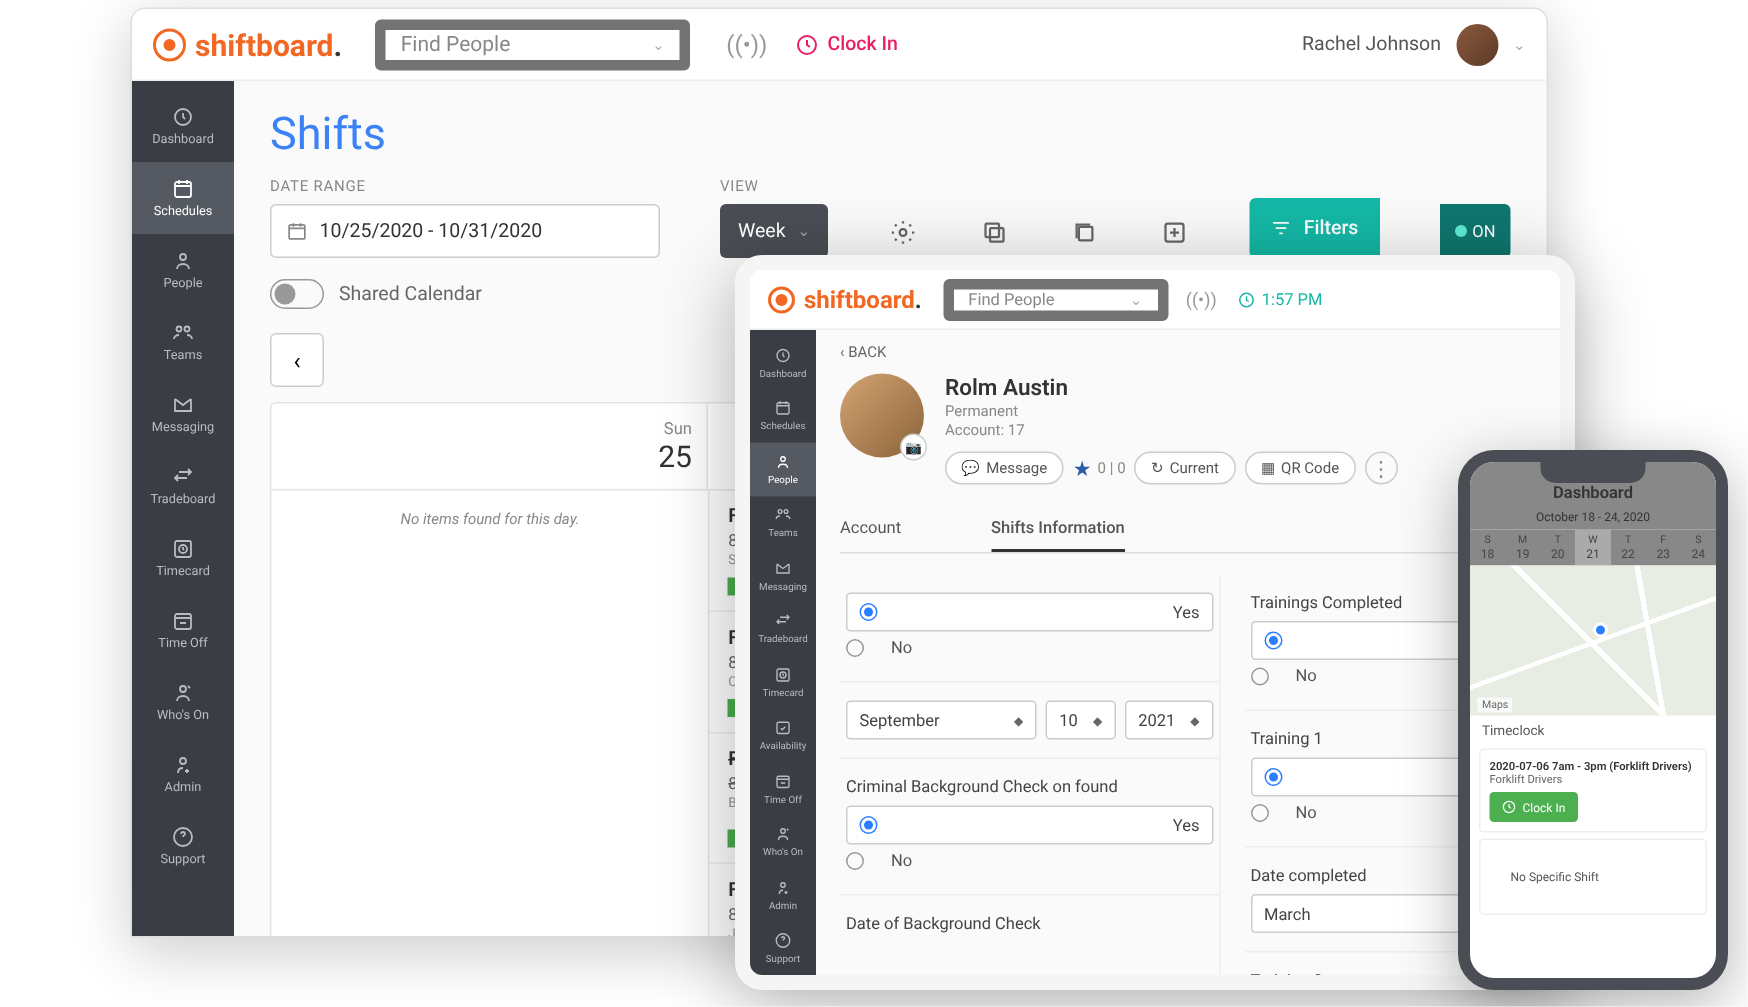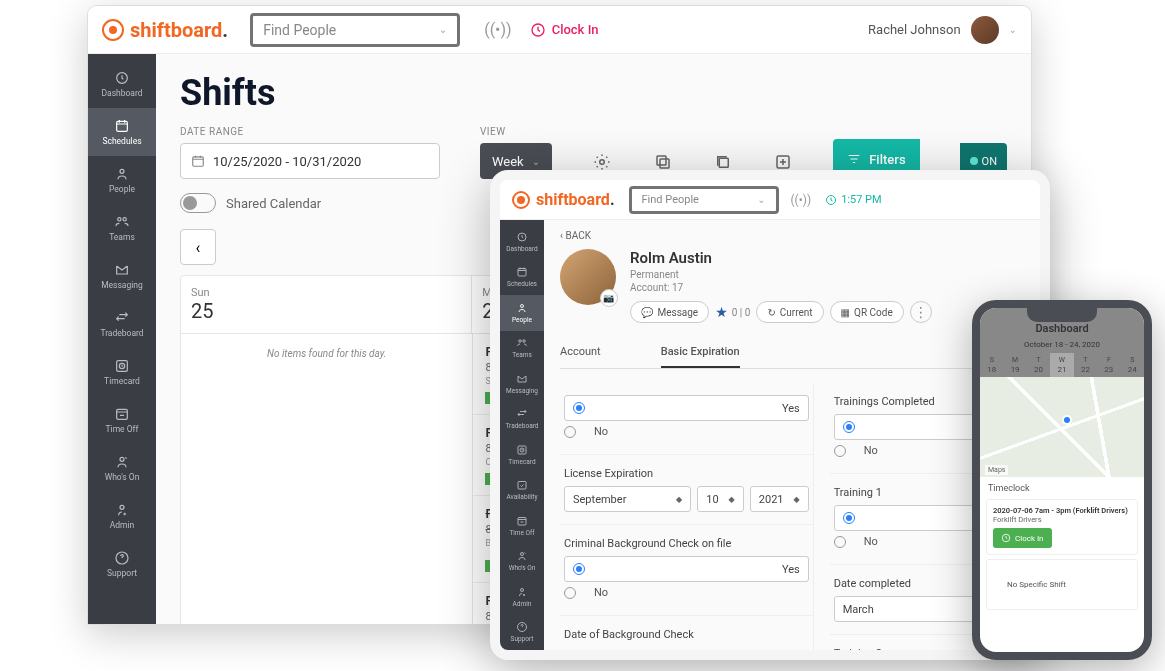--- a/index.html
+++ b/index.html
@@ -3,50 +3,50 @@
 <meta charset="utf-8">
 <style>
 *{box-sizing:border-box;margin:0;padding:0;font-family:-apple-system,BlinkMacSystemFont,"Segoe UI",Roboto,sans-serif}
 body{background:#fff;width:1165px;height:671px;position:relative;overflow:hidden}
 
 .desktop{position:absolute;left:87px;top:5px;width:945px;height:620px;background:#fff;border-radius:10px 10px 0 0;box-shadow:0 10px 40px rgba(0,0,0,.2);border:1px solid #ddd;overflow:hidden}
 .d-hdr{height:48px;display:flex;align-items:center;padding:0 14px;border-bottom:1px solid #eee;background:#fff}
 .logo{display:flex;align-items:center;font-weight:700;font-size:20px;color:#f26722}
 .logo .circ{width:22px;height:22px;border:2px solid #f26722;border-radius:50%;margin-right:6px;display:flex;align-items:center;justify-content:center}
 .logo .circ::before{content:"";width:8px;height:8px;background:#f26722;border-radius:50%}
-.find{margin-left:22px;width:210px;height:34px;border:3px solid #737373;border-radius:4px;display:flex;align-items:center;padding:0 10px;color:#888;font-size:14px;justify-content:space-between}
+.find{margin-left:22px;width:210px;height:34px;border:7px solid #737373;border-radius:4px;display:flex;align-items:center;padding:0 10px;color:#888;font-size:14px;justify-content:space-between}
 .chev{font-size:10px;color:#aaa}
 .broadcast{margin-left:24px;color:#999;font-size:16px}
 .clockin{margin-left:18px;color:#e91e63;font-size:13px;display:flex;align-items:center;gap:6px;font-weight:500}
 .clockin svg{width:16px;height:16px}
 .d-user{margin-left:auto;display:flex;align-items:center;gap:10px;font-size:13px;color:#555}
 .avatar{width:28px;height:28px;border-radius:50%;background:linear-gradient(135deg,#8b5a3c,#5c3a28)}
 .d-body{display:flex;height:calc(100% - 48px)}
 .sidebar{width:68px;background:#3a3e44;display:flex;flex-direction:column;padding-top:6px}
 .s-item{height:48px;display:flex;flex-direction:column;align-items:center;justify-content:center;color:#b8bcc2;font-size:8.5px;gap:2px;cursor:pointer}
 .s-item.active{background:#555a62;color:#fff}
 .s-item svg{width:16px;height:16px}
 .main{flex:1;background:#fafafa;padding:18px 24px;overflow:hidden}
-.title{font-size:36px;color:#0f172a;font-weight:700;margin-bottom:12px}
+.title{font-size:30px;color:#3b82f6;font-weight:400;margin-bottom:12px}
 .row{display:flex;gap:40px;align-items:flex-end}
 .lbl{font-size:10px;color:#888;letter-spacing:.5px;margin-bottom:6px}
 .daterange{width:260px;height:36px;border:1px solid #ccc;border-radius:4px;background:#fff;display:flex;align-items:center;padding:0 10px;gap:8px;font-size:13px;color:#333}
 .daterange svg{width:14px;height:14px;color:#888}
 .viewsel{height:36px;background:#4a4e54;color:#fff;border-radius:4px;display:flex;align-items:center;padding:0 12px;font-size:13px;gap:8px}
 .icnbtn{width:34px;height:34px;display:flex;align-items:center;justify-content:center;color:#666;cursor:pointer}
 .filters{margin-left:auto;height:40px;background:#14b8a6;color:#fff;border-radius:4px 0 0 4px;padding:0 14px;display:flex;align-items:center;gap:8px;font-size:13px;font-weight:500}
 .onbtn{height:36px;background:#0f766e;color:#fff;border-radius:0 4px 4px 0;padding:0 10px;display:flex;align-items:center;gap:4px;font-size:11px}
 .onbtn .dot{width:8px;height:8px;border-radius:50%;background:#5eead4}
 .shared{display:flex;align-items:center;gap:10px;margin-top:14px;font-size:13px;color:#666}
 .toggle{width:36px;height:20px;border:1px solid #999;border-radius:10px;display:flex;align-items:center;padding:2px}
 .toggle .knob{width:14px;height:14px;border-radius:50%;background:#999}
 .navback{width:36px;height:36px;border:1px solid #ccc;border-radius:4px;background:#fff;display:flex;align-items:center;justify-content:center;margin-top:16px;font-size:16px}
 .cal{margin-top:10px;border:1px solid #e5e5e5;background:#fff;border-radius:4px;overflow:hidden}
 .cal-hdr{display:flex;border-bottom:1px solid #e5e5e5}
-.cal-hdr .day{flex:1;text-align:left;padding:10px;border-right:1px solid #e5e5e5}
+.cal-hdr .day{flex:1;text-align:right;padding:10px;border-right:1px solid #e5e5e5}
 .cal-hdr .day .dn{font-size:11px;color:#888}
 .cal-hdr .day .dd{font-size:20px;font-weight:400;color:#333}
 .cal-body{display:flex}
 .cal-col{flex:1;border-right:1px solid #e5e5e5;min-height:340px}
 .noitems{font-size:10px;color:#888;text-align:center;padding:14px 10px;font-style:italic}
 .shift{border-bottom:1px solid #eee;padding:10px 12px}
 .shift.struck .st,.shift.struck .tm{text-decoration:line-through}
 .shift .st{font-size:13px;font-weight:600;color:#333}
 .shift .tm{font-size:11px;color:#666;margin-top:2px}
 .shift .nm{font-size:9px;color:#999;letter-spacing:.3px;margin-top:2px}
@@ -486,54 +486,53 @@
                 <span>0 | 0</span>
               </div>
       <div class="chip">↻ <span>Current</span></div>
       <div class="chip">▦ <span>QR Code</span></div>
       <div class="more">⋮</div>
      </div>
     </div>
    </div>
    <div class="tabs">
     <div class="tab">Account</div>
-    <div class="tab active">Basic Expiration</div>
+    <div class="tab active">Shifts Information</div>
     <div class="tab">Qual</div>
    </div>
    <div class="form">
     <div class="form-l">
      <div class="fgrp">
       <div class="radio sel">
                 <span class="r"></span>
                 <span>Yes</span>
               </div>
       <div class="radio">
                 <span class="r"></span>
                 <span>No</span>
               </div>
      </div>
      <div class="fgrp">
-      <div class="flbl">License Expiration</div>
       <div class="selrow">
        <div class="sel" style="flex:1.2">
                   <span>September</span>
                   <span class="ar">◆</span>
                 </div>
        <div class="sel">
                   <span>10</span>
                   <span class="ar">◆</span>
                 </div>
        <div class="sel">
                   <span>2021</span>
                   <span class="ar">◆</span>
                 </div>
       </div>
      </div>
      <div class="fgrp">
-      <div class="flbl">Criminal Background Check on file</div>
+      <div class="flbl">Criminal Background Check on found</div>
       <div class="radio sel">
                 <span class="r"></span>
                 <span>Yes</span>
               </div>
       <div class="radio">
                 <span class="r"></span>
                 <span>No</span>
               </div>
      </div>
      <div class="fgrp">

